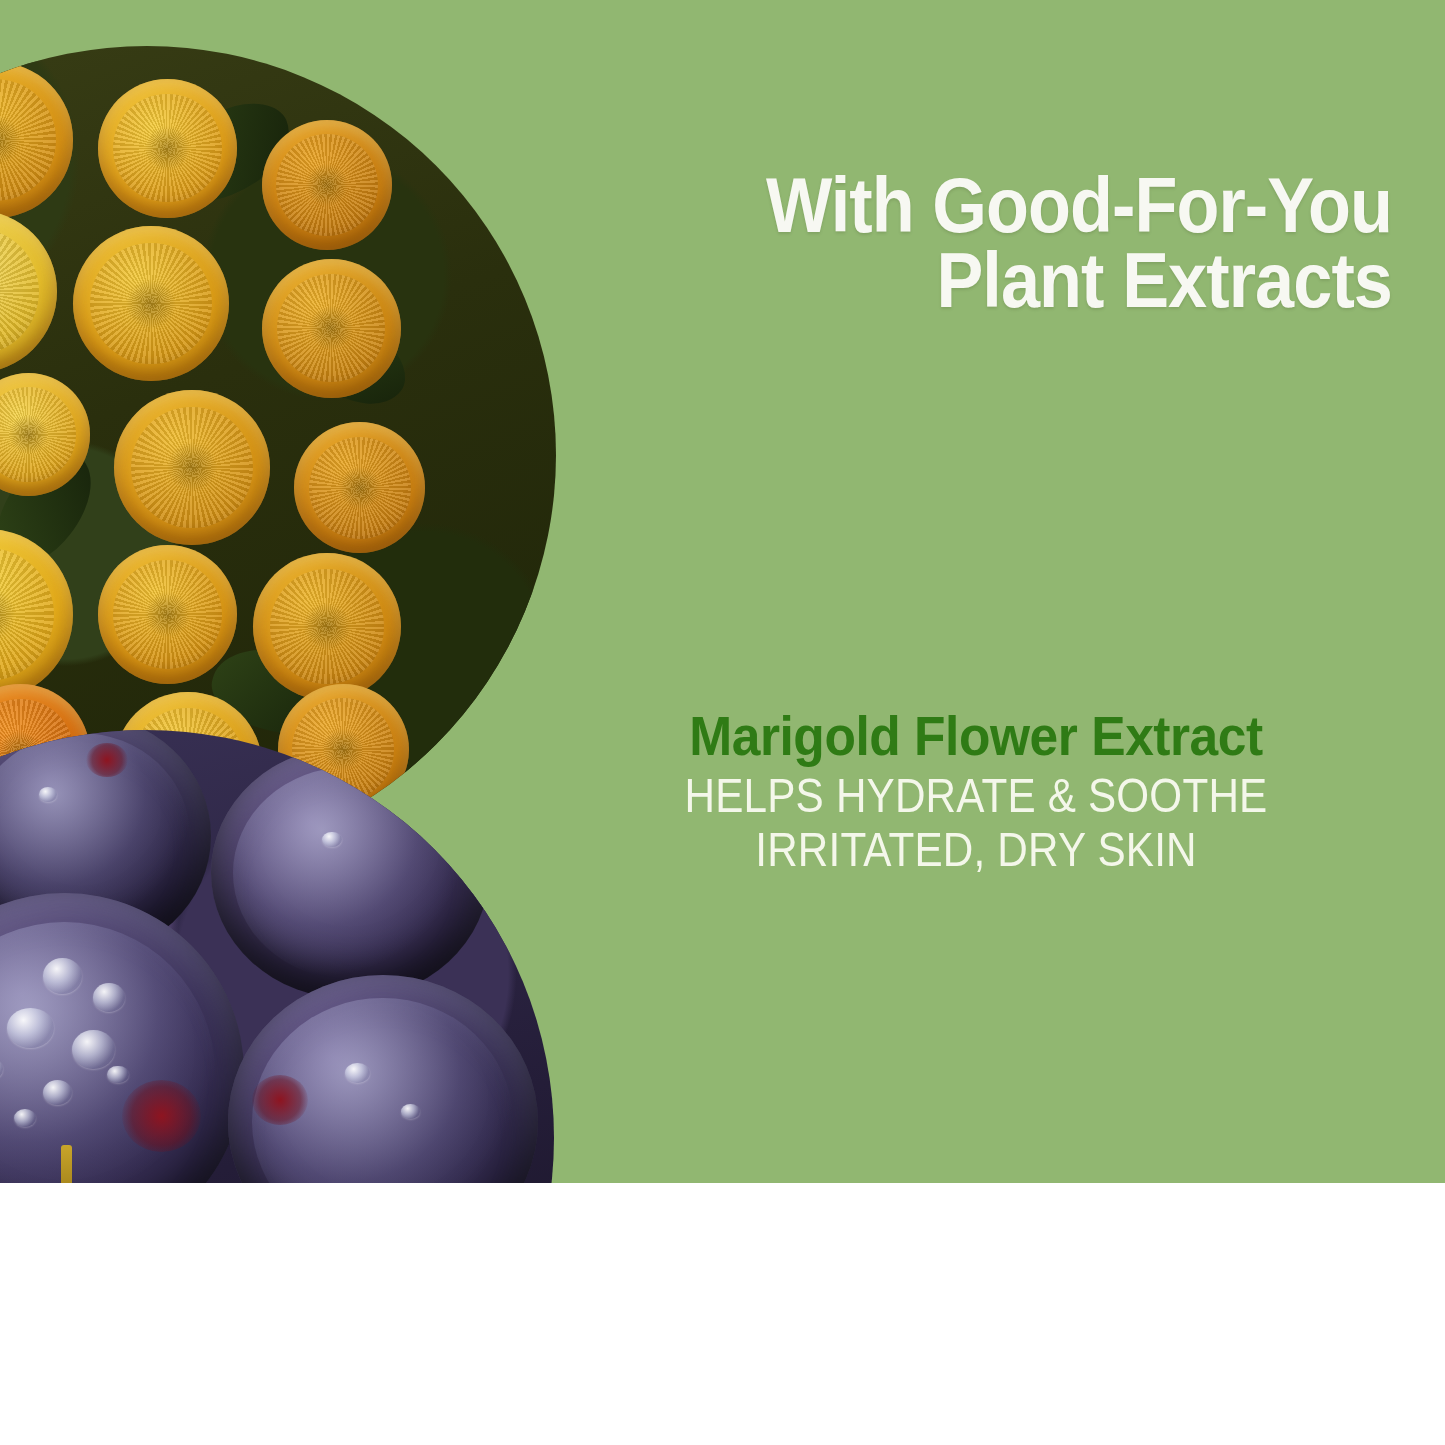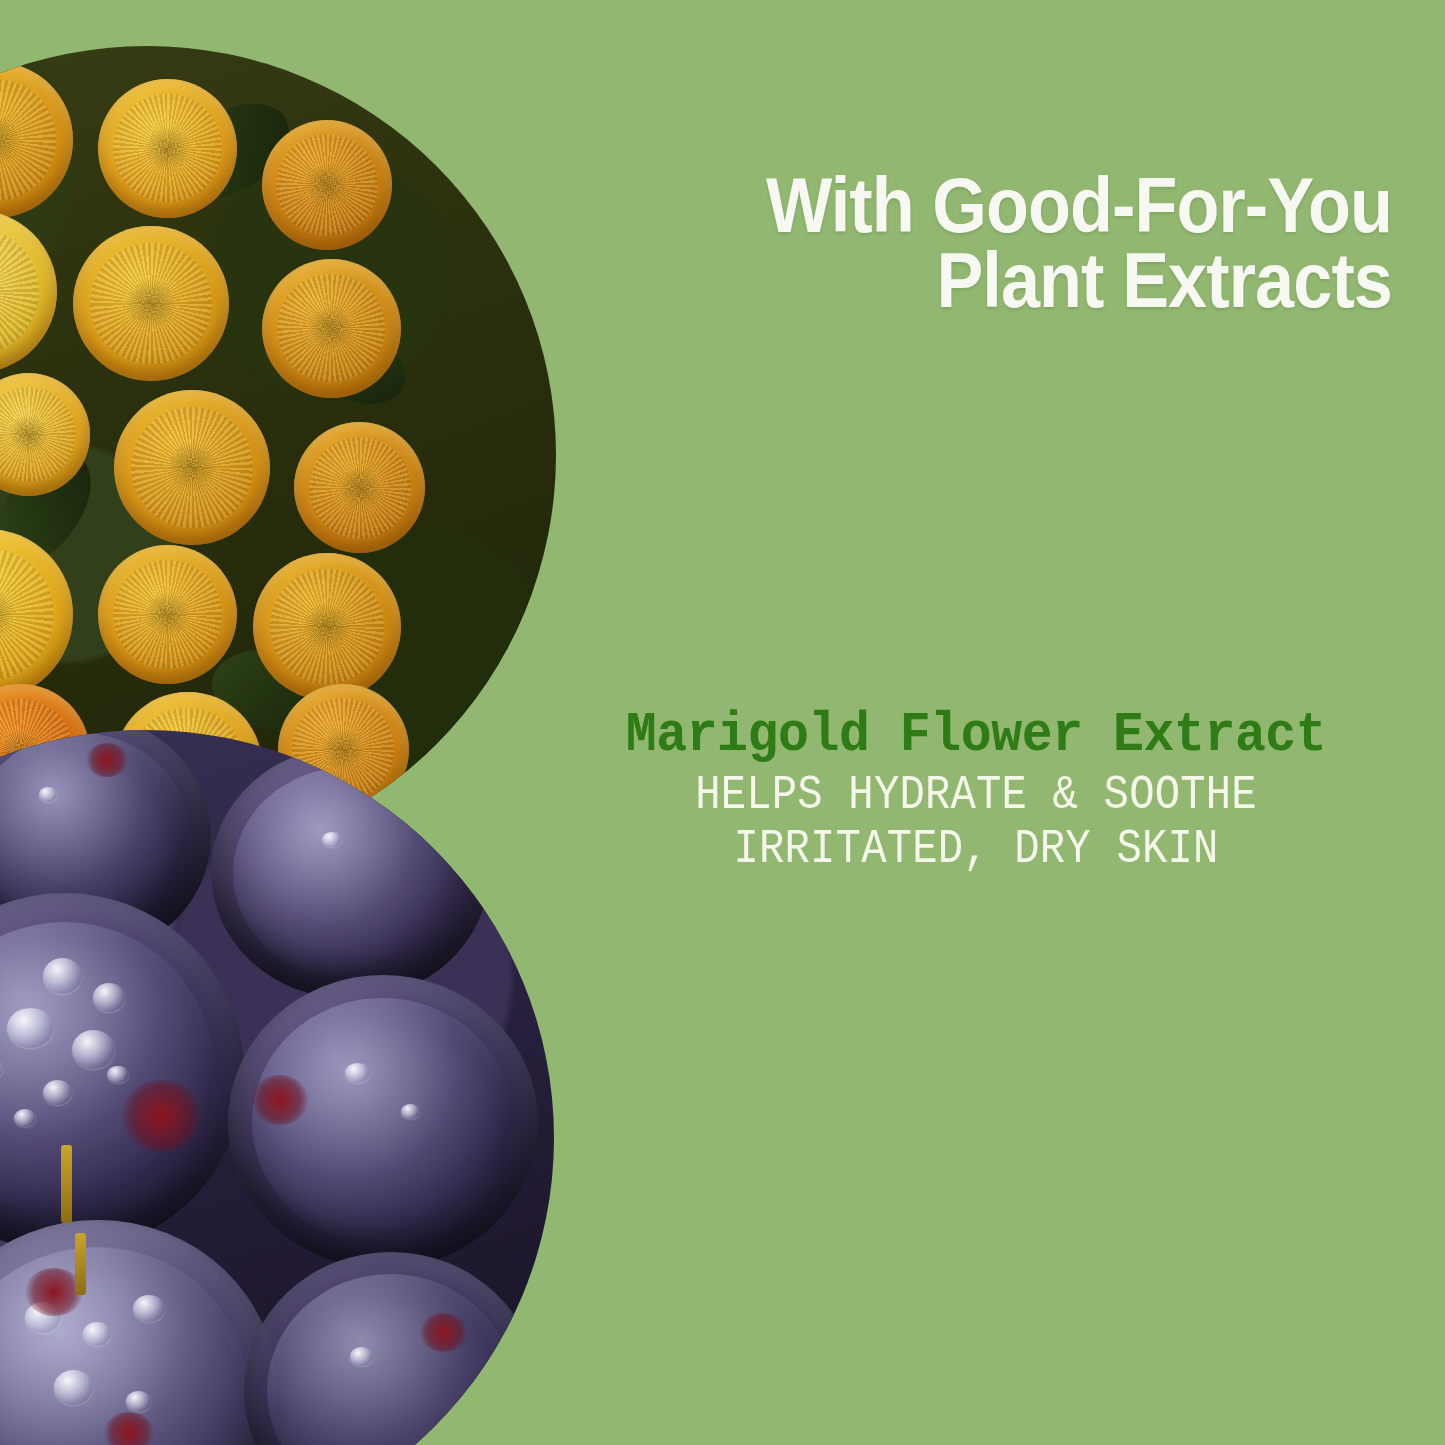--- a/index.html
+++ b/index.html
@@ -3,21 +3,21 @@
 <meta charset="utf-8">
 <style>
   html,body{margin:0;padding:0;}
   body{
     width:1445px;height:1445px;
     font-family:"Liberation Sans", sans-serif;
     overflow:hidden;
   }
   #infographic{
     position:relative;
-    width:1445px;height:1445px;
+    width:1445px;height:1183px;
     background:#91b771;
     overflow:hidden;
   }
 
   
   .photo-circle{
     position:absolute;
     border-radius:50%;
     overflow:hidden;
   }
@@ -128,21 +128,21 @@
     text-shadow:0 2px 3px rgba(60,80,40,.18);
   }
   .headline-line{display:block;white-space:nowrap;}
 
   .ingredient{
     position:absolute;
     right:0; width:832px;
     text-align:center;
   }
   #ingredient-1{top:358px;}
-  #ingredient-2{top:706px;font-family:Liberation Mono, monospace;}
+  #ingredient-2{top:706px;}
   #ingredient-3{top:996px;}
 
   .ingredient-name{
     display:block;
     color:#2f7b15;
     font-weight:700;
     font-size:56px;
     line-height:1.06;
     letter-spacing:-.5px;
     transform:scaleX(.92);

